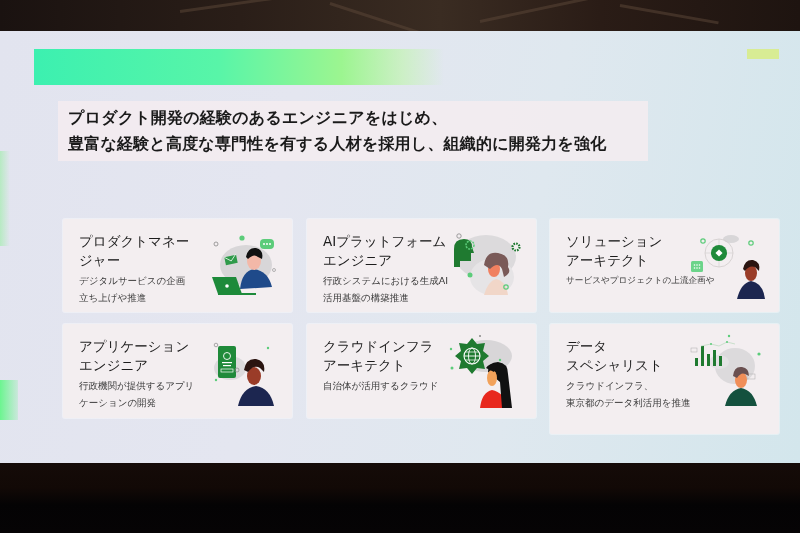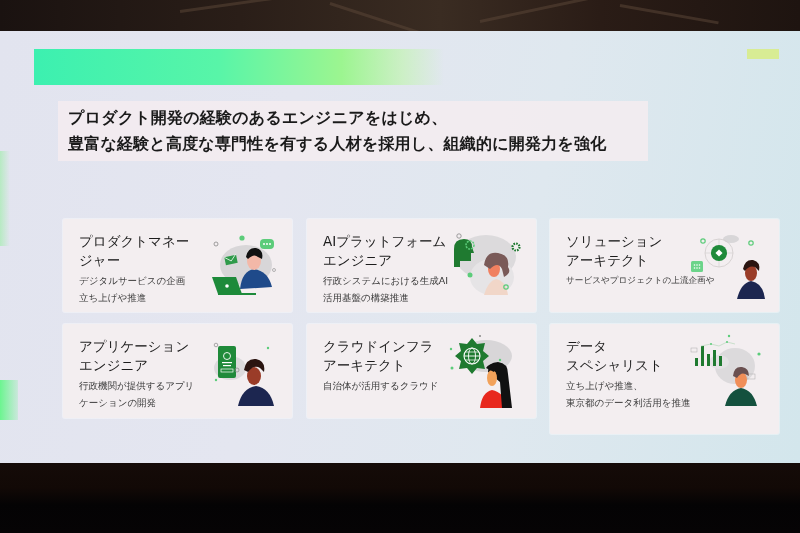--- a/index.html
+++ b/index.html
@@ -223,21 +223,21 @@
         <path d="M40 36 Q44 30 52 32 L48 40 Z" fill="#111"></path>
       </svg>
     </div>
 
     <div class="card" style="left:550px;top:293px;height:110px;">
       <div class="card-title">
         <div>データ</div>
         <div>スペシャリスト</div>
       </div>
       <div class="card-desc">
-        <div>立ち上げや推進、</div>
+        <div>クラウドインフラ、</div>
         <div>東京都のデータ利活用を推進</div>
       </div>
       <svg class="card-illus" viewBox="0 0 80 78">
         <ellipse cx="46" cy="34" rx="20" ry="18" fill="#dcdadc"></ellipse>
         <ellipse cx="30" cy="30" rx="10" ry="7" fill="#e4e2e4"></ellipse>
         <rect x="6" y="26" width="3" height="8" fill="#1f7a30"></rect>
         <rect x="12" y="14" width="3" height="20" fill="#1f7a30"></rect>
         <rect x="18" y="22" width="3" height="12" fill="#1f7a30"></rect>
         <rect x="24" y="18" width="3" height="16" fill="#1f7a30"></rect>
         <rect x="30" y="24" width="3" height="10" fill="#1f7a30"></rect>

